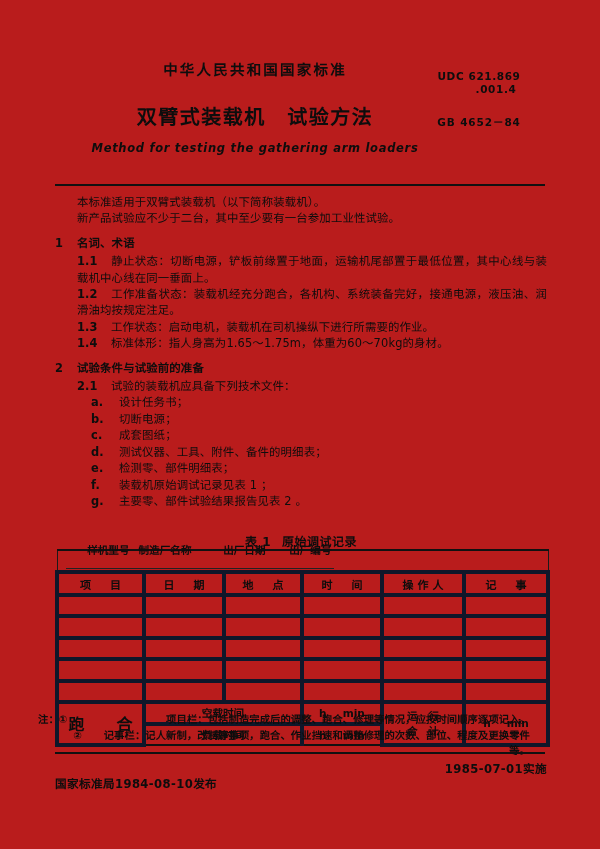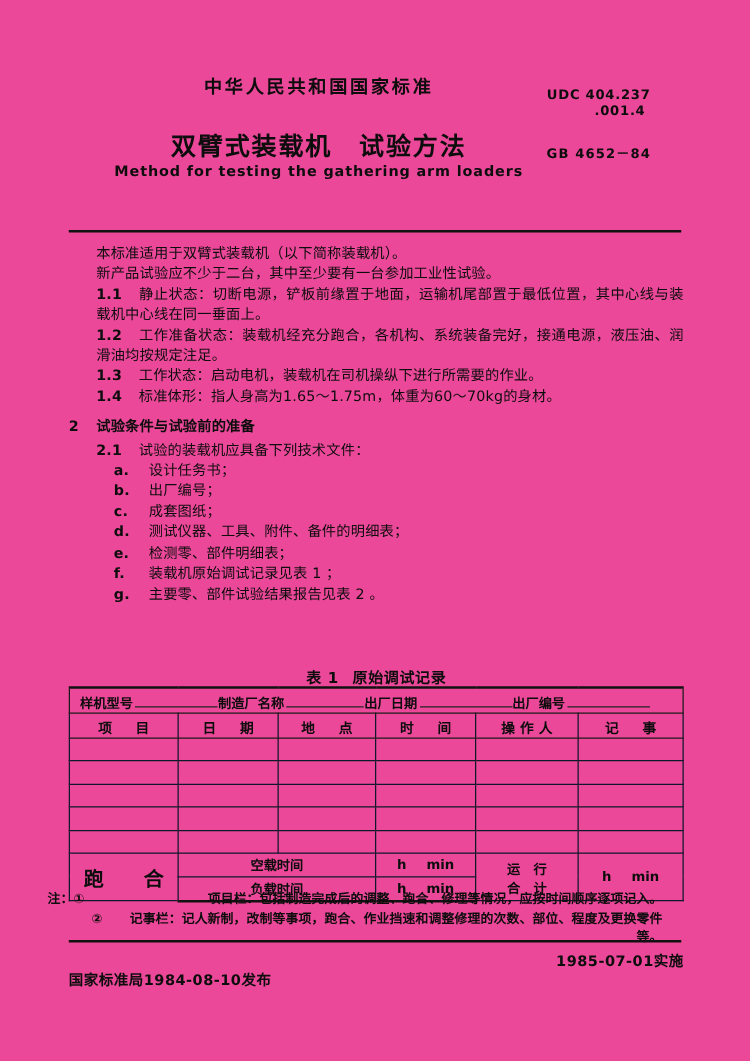--- a/index.html
+++ b/index.html
@@ -15,21 +15,21 @@
     font-family: "DejaVu Sans", "Liberation Sans", sans-serif;
     color: #0d0d0d;
     overflow: hidden;
   }
 
   .page {
     position: absolute;
     left: 0; top: 0;
     width: 600px;
     height: 849px;
-    background: #ec4899;
+    background: #b91c1c;
   }
 
   
   .header {
     position: absolute;
     left: 55px;
     top: 62px;
     width: 490px;
     height: 110px;
   }
@@ -48,24 +48,26 @@
     white-space: nowrap;
   }
   .title-cn {
     margin-top: 22px;
     font-size: 20px;
     font-weight: bold;
     letter-spacing: 1.5px;
     white-space: nowrap;
   }
   .title-en {
+    margin-top: 11px;
     font-size: 11.5px;
     font-weight: bold;
     letter-spacing: 0.7px;
     white-space: nowrap;
+    font-style: italic;
   }
   .hdr-right {
     position: absolute;
     right: 0;
     top: 8px;
     width: 132px;
     text-align: center;
     font-weight: bold;
   }
   .udc-line1 {
@@ -152,21 +154,21 @@
     position: absolute;
     left: 55px;
     top: 549px;
     width: 491px;
     border-collapse: collapse;
     table-layout: fixed;
     font-size: 10.8px;
     font-weight: bold;
   }
   .tbl td {
-    border: 1px solid #0f172a;
+    border: 4px solid #0f172a;
     padding: 0;
     text-align: center;
     vertical-align: middle;
     height: 17px;
   }
   .tbl .botline td { border-bottom: 2px solid #111; }
 
   .idrow td {
     border-left: 1px solid #1a1a1a;
     border-right: 1px solid #1a1a1a;
@@ -176,21 +178,21 @@
   }
   .idrow .inner {
     display: flex;
     align-items: flex-end;
     padding: 0 6px 1px 8px;
     height: 18px;
     font-size: 10.6px;
     font-weight: bold;
     white-space: nowrap;
   }
-  .idfield { display: flex; align-items: flex-start; }
+  .idfield { display: flex; align-items: flex-end; flex-direction: column; }
   .idfield .lbl { padding-right: 2px; }
   .idfield .ln {
     display: inline-block;
     border-bottom: 1px solid #222;
     height: 11px;
   }
   .ln-a { width: 66px; }
   .ln-b { width: 62px; }
   .ln-c { width: 74px; }
   .ln-d { width: 66px; }
@@ -251,33 +253,36 @@
 
 <div class="page">
 
   <div class="header">
     <div class="hdr-center">
       <div class="std-org">中华人民共和国国家标准</div>
       <div class="title-cn">双臂式装载机　试验方法</div>
       <div class="title-en">Method for testing the gathering arm loaders</div>
     </div>
     <div class="hdr-right">
-      <div class="udc-line1">UDC 404.237</div>
+      <div class="udc-line1">UDC 621.869</div>
       <div class="udc-line2">.001.4</div>
       <div class="std-no">GB 4652－84</div>
     </div>
   </div>
 
   <div class="rule-top"></div>
 
   <div class="body">
 
     <div class="para">本标准适用于双臂式装载机（以下简称装载机）。</div>
     <div class="para">新产品试验应不少于二台，其中至少要有一台参加工业性试验。</div>
 
+    <div class="sec-h">
+      <span class="num">1</span><span>名词、术语</span>
+    </div>
 
     <div class="sub">
       <span class="num">1.1</span><span>静止状态：切断电源，铲板前缘置于地面，运输机尾部置于最低位置，其中心线与装载机中心线在同一垂面上。</span>
     </div>
     <div class="sub">
       <span class="num">1.2</span><span>工作准备状态：装载机经充分跑合，各机构、系统装备完好，接通电源，液压油、润滑油均按规定注足。</span>
     </div>
     <div class="sub">
       <span class="num">1.3</span><span>工作状态：启动电机，装载机在司机操纵下进行所需要的作业。</span>
     </div>
@@ -290,21 +295,21 @@
     </div>
 
     <div class="sub">
       <span class="num">2.1</span><span>试验的装载机应具备下列技术文件：</span>
     </div>
 
     <div class="item">
       <span class="lt">a.</span><span>设计任务书；</span>
     </div>
     <div class="item">
-      <span class="lt">b.</span><span>出厂编号；</span>
+      <span class="lt">b.</span><span>切断电源；</span>
     </div>
     <div class="item">
       <span class="lt">c.</span><span>成套图纸；</span>
     </div>
     <div class="item">
       <span class="lt">d.</span><span>测试仪器、工具、附件、备件的明细表；</span>
     </div>
     <div class="item">
       <span class="lt">e.</span><span>检测零、部件明细表；</span>
     </div>

